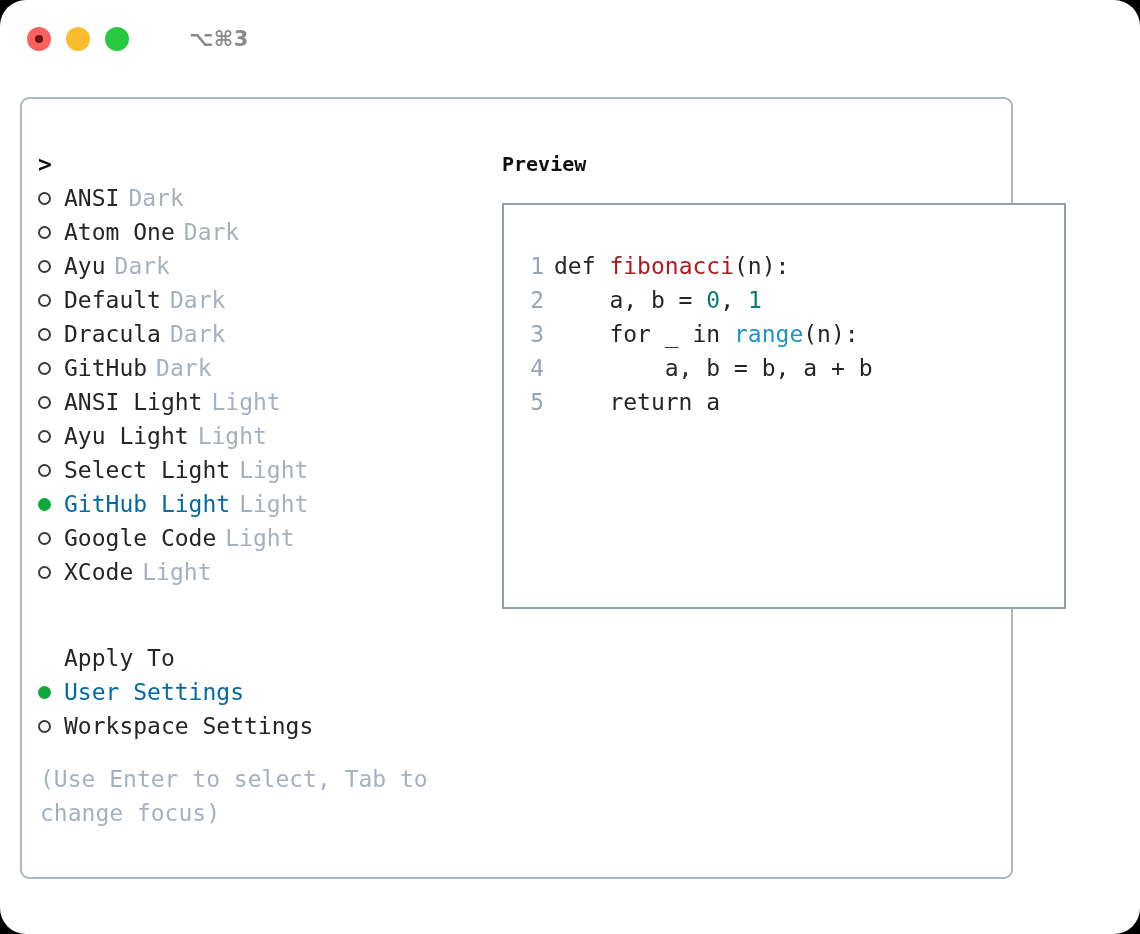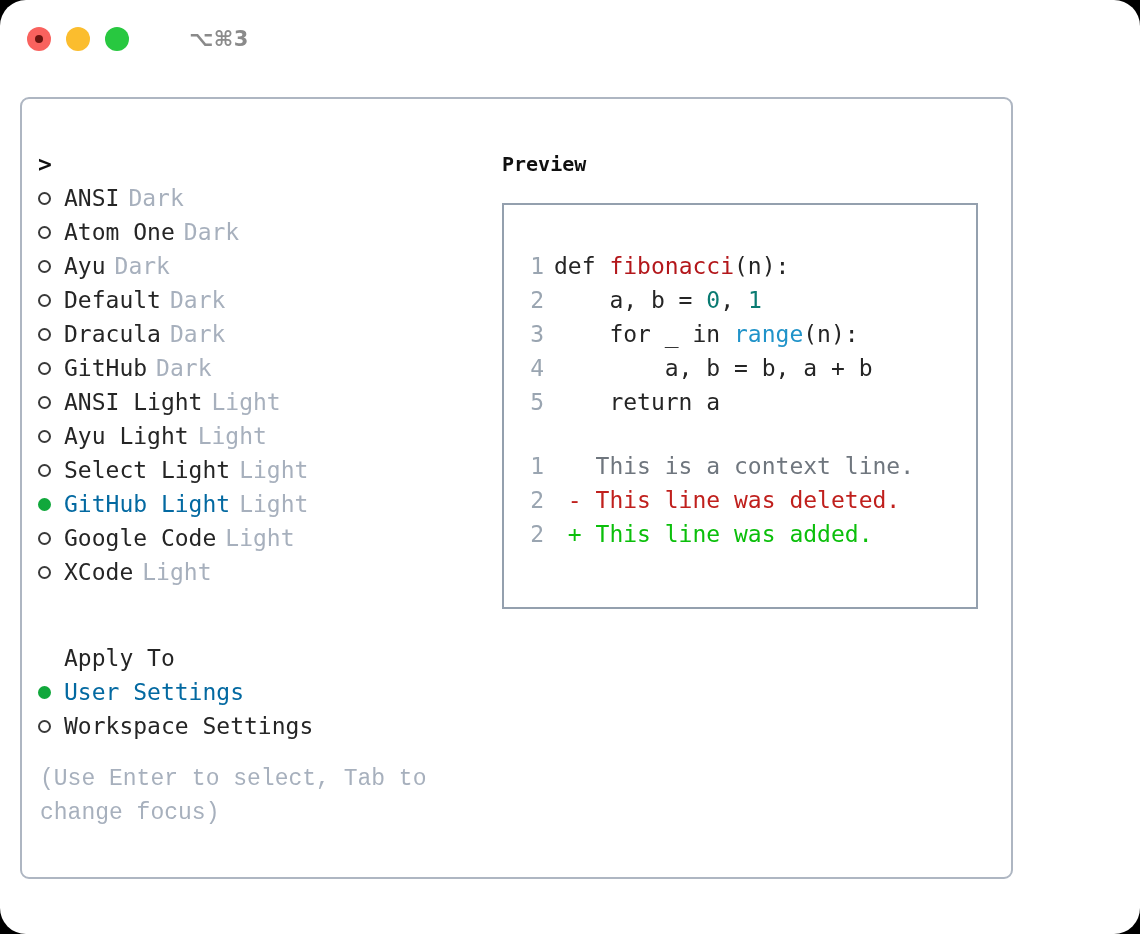--- a/index.html
+++ b/index.html
@@ -154,39 +154,38 @@
 
   
   #hint-text {
     position: absolute;
     left: 18px;
     top: 663px;
     width: 410px;
     font-size: 23px;
     line-height: 34px;
     color: #a7b0bd;
-    font-family: Liberation Mono, monospace;
   }
 
   
   #preview-column {
     position: absolute;
     left: 480px;
     top: 48px;
     width: 490px;
   }
   #preview-title {
     font-size: 20px;
     font-weight: 700;
     color: #101010;
     line-height: 34px;
     margin-bottom: 22px;
   }
   #preview-box {
-    width: 476px;
+    width: 564px;
     height: 406px;
     border: 2px solid #94a0ae;
     box-sizing: border-box;
     background: #ffffff;
     position: relative;
   }
   #code-area {
     position: absolute;
     left: 18px;
     top: 44px;
@@ -323,24 +322,19 @@
         <div id="preview-box">
           <div id="code-area">
             <div id="code-lines">
                 <div class="code-line"><span class="ln">1</span><span>def </span><span class="tok-fn">fibonacci</span><span>(n):</span></div>
                 <div class="code-line"><span class="ln">2</span><span>    a, b = </span><span class="tok-num">0</span><span>, </span><span class="tok-num">1</span></div>
                 <div class="code-line"><span class="ln">3</span><span>    for _ in </span><span class="tok-call">range</span><span>(n):</span></div>
                 <div class="code-line"><span class="ln">4</span><span>        a, b = b, a + b</span></div>
                 <div class="code-line"><span class="ln">5</span><span>    return a</span></div>
               </div>
             <div class="code-gap"></div>
-            <div id="diff-lines">
-                <div class="code-line"><span class="ln">1</span><span class="diff-ctx">   This is a context line.</span></div>
-                <div class="code-line"><span class="ln">2</span><span class="diff-del"> - This line was deleted.</span></div>
-                <div class="code-line"><span class="ln">2</span><span class="diff-add"> + This line was added.</span></div>
-              </div>
           </div>
         </div>
       </div>
 
     </div>
   </div>
 </div>
 
 </body></html>

